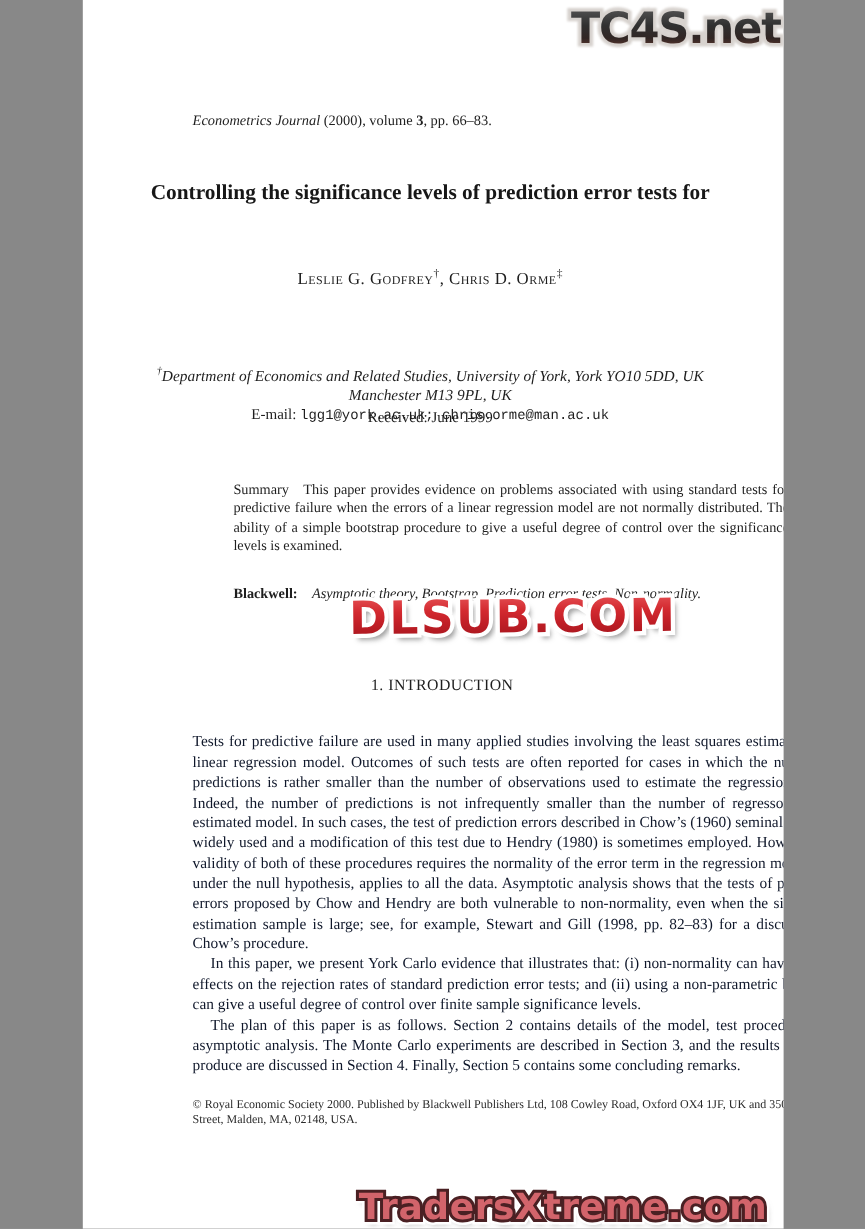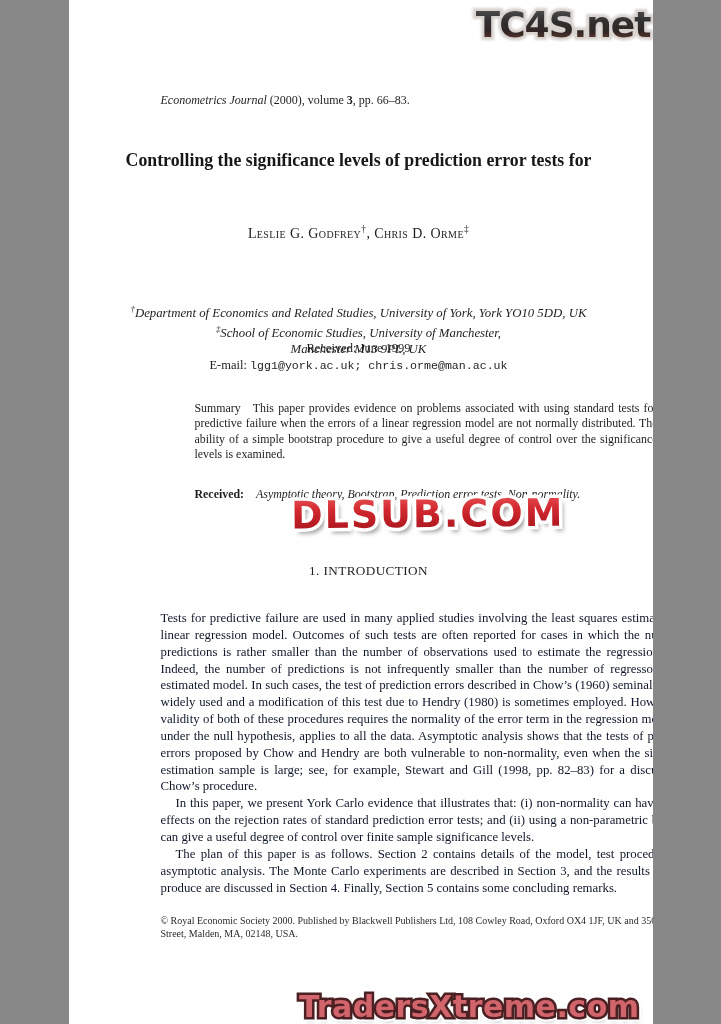--- a/index.html
+++ b/index.html
@@ -138,30 +138,29 @@
   <p class="journal-line"><span class="it">Econometrics Journal</span><span> (2000), volume </span><span class="b">3</span><span>, pp. 66–83.</span></p>
 
   <div class="title-block">
     <div>Controlling the significance levels of prediction error tests for</div>
   </div>
 
   <div class="authors-line"><span>Leslie G. Godfrey</span><span class="sup">†</span><span>, </span><span>Chris D. Orme</span><span class="sup">‡</span></div>
 
   <div class="affil-block">
     <div><span class="sup">†</span><span>Department of Economics and Related Studies, University of York, York YO10 5DD, UK</span></div>
-    <div><span class="sup">‡</span><span>School of Economic Studies, University of Manchester,</span></div>
     <div>Manchester M13 9PL, UK</div>
     <div class="email-line"><span>E-mail: </span><span class="mono">lgg1@york.ac.uk; chris.orme@man.ac.uk</span></div>
   </div>
 
   <div class="received-line">Received: June 1999</div>
 
   <div class="summary-block"><span class="lbl">Summary</span><span>This paper provides evidence on problems associated with using standard tests for predictive failure when the errors of a linear regression model are not normally distributed. The ability of a simple bootstrap procedure to give a useful degree of control over the significance levels is examined.</span></div>
 
-  <div class="keywords-line"><span class="lbl">Received:</span><span class="kw">Asymptotic theory, Bootstrap, Prediction error tests, Non-normality.</span></div>
+  <div class="keywords-line"><span class="lbl">Blackwell:</span><span class="kw">Asymptotic theory, Bootstrap, Prediction error tests, Non-normality.</span></div>
 
   <div class="wm wm-mid">
     <span class="layer white-out">DLSUB.COM</span>
     <span class="layer rel fill">DLSUB.COM</span>
   </div>
 
   <div class="section-heading">1. INTRODUCTION</div>
 
   <div class="intro-body">
     <p>Tests for predictive failure are used in many applied studies involving the least squares estimation of a linear regression model.  Outcomes of such tests are often reported for cases in which the number of predictions is rather smaller than the number of observations used to estimate the regression model.  Indeed, the number of predictions is not infrequently smaller than the number of regressors in the estimated model.  In such cases, the test of prediction errors described in Chow’s (1960) seminal article is widely used and a modification of this test due to Hendry (1980) is sometimes employed.  However, the validity of both of these procedures requires the normality of the error term in the regression model that, under the null hypothesis, applies to all the data.  Asymptotic analysis shows that the tests of prediction errors proposed by Chow and Hendry are both vulnerable to non-normality, even when the size of the estimation sample is large; see, for example, Stewart and Gill (1998, pp. 82–83) for a discussion of Chow’s procedure.</p>

